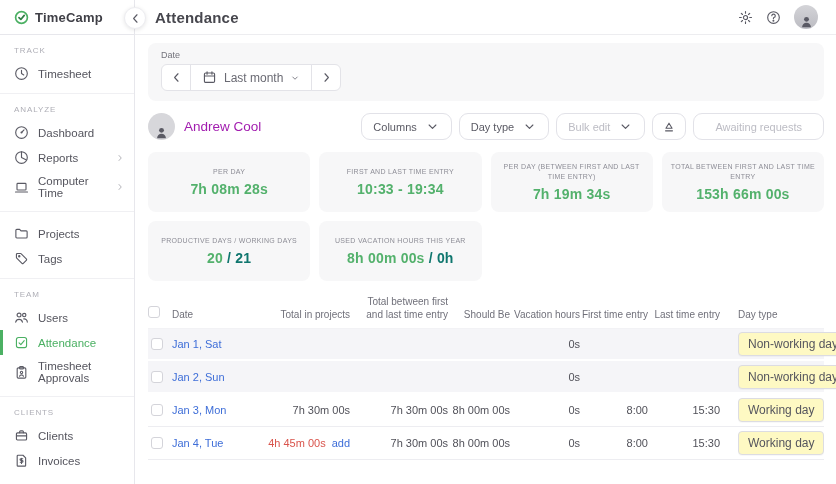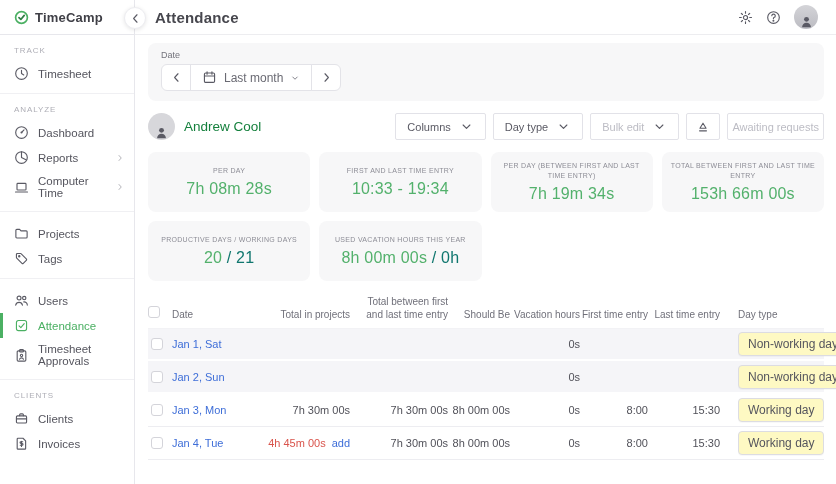--- a/index.html
+++ b/index.html
@@ -50,35 +50,35 @@
   .seg svg{width:12px;height:12px}
   .seg.prev{width:30px;justify-content:center;border-radius:6px 0 0 6px}
   .seg.range{padding:0 11px;gap:7px;margin-left:-1px}
   .seg.range .chev svg{width:10px;height:10px}
   .seg.next{width:30px;justify-content:center;margin-left:-1px;border-radius:0 6px 6px 0}
 
   
   .user-row{margin-top:12px;display:flex;align-items:center}
   .avatar-user{width:27px;height:27px;border-radius:50%;background:#d7d7db;color:#fdfdfe;display:flex;align-items:flex-end;justify-content:center;overflow:hidden}
   .avatar-user svg{width:21px;height:21px}
-  .user-name{margin-left:9px;font-size:13.5px;color:#15803d}
+  .user-name{margin-left:9px;font-size:13.5px;color:#a21caf}
   .user-actions{margin-left:auto;display:flex;align-items:center;gap:7px}
-  .btn{height:27px;padding:0 11px;font-size:11px;color:#5a5a64;background:#fff;border:1px solid #e2e2e8;border-radius:2px;
+  .btn{height:27px;padding:0 11px;font-size:11px;color:#5a5a64;background:#fff;border:1px solid #e2e2e8;border-radius:9px;
     display:flex;align-items:center;gap:8px;cursor:pointer;font-family:inherit}
   .btn svg{width:10px;height:10px}
   .btn.disabled{color:#bcbcc4}
   .btn.icon-only{width:34px;justify-content:center}
   .btn.icon-only svg{width:14px;height:14px}
-  .btn.wide{padding:0 4px}
+  .btn.wide{padding:0 21px}
 
   
   .cards{margin-top:12px;display:grid;grid-template-columns:repeat(4,1fr);gap:9px}
   .card{background:var(--panel);border-radius:8px;height:60px;display:flex;flex-direction:column;align-items:center;justify-content:center;gap:5px;padding:0 6px;text-align:center}
   .card-label{font-size:7px;letter-spacing:.3px;color:#8d8d96;text-transform:uppercase;line-height:1.4}
-  .card-value{font-size:16px;font-weight:normal;color:var(--value-green);letter-spacing:.2px;white-space:nowrap}
+  .card-value{font-size:14px;font-weight:bold;color:var(--value-green);letter-spacing:.2px;white-space:nowrap}
   .card-value .muted2{color:#0f766e}
 
   
   .table{margin-top:14px}
   .tgrid{display:grid;grid-template-columns:24px 82px 96px 98px 62px 70px 68px 72px minmax(0,1fr)}
   .thead{align-items:end;padding-bottom:7px}
   .th{font-size:10px;color:#70707a;line-height:1.3}
   .th.r,.td.r{text-align:right}
   .th.c9,.td.c9{padding-left:18px}
   .trow{height:33px;align-items:center;border-bottom:1px solid #ededf1;font-size:11px;color:#515159}
@@ -181,20 +181,21 @@
             <span class="icon">
               <svg viewBox="0 0 16 16">
                 <path d="M2.6 3.6a1 1 0 0 1 1-1h3.2c.27 0 .52.1.7.3l5.6 5.6a1 1 0 0 1 0 1.4l-3.2 3.2a1 1 0 0 1-1.4 0L2.9 7.5a1 1 0 0 1-.3-.7z"></path>
                 <circle cx="5.6" cy="5.6" r="0.7"></circle>
               </svg>
             </span>
             <span>Tags</span>
           </div>
         </div>
         <div class="nav-section">
+          <div class="nav-label">TEAM</div>
           <div class="nav-item">
             <span class="icon">
               <svg viewBox="0 0 16 16">
                 <circle cx="5.4" cy="5.4" r="2.1"></circle>
                 <path d="M1.8 12.9a3.7 3.7 0 0 1 7.2 0"></path>
                 <circle cx="10.9" cy="5.4" r="1.8"></circle>
                 <path d="M10.4 9.5a3.4 3.4 0 0 1 3.8 3.4"></path>
               </svg>
             </span>
             <span>Users</span>

